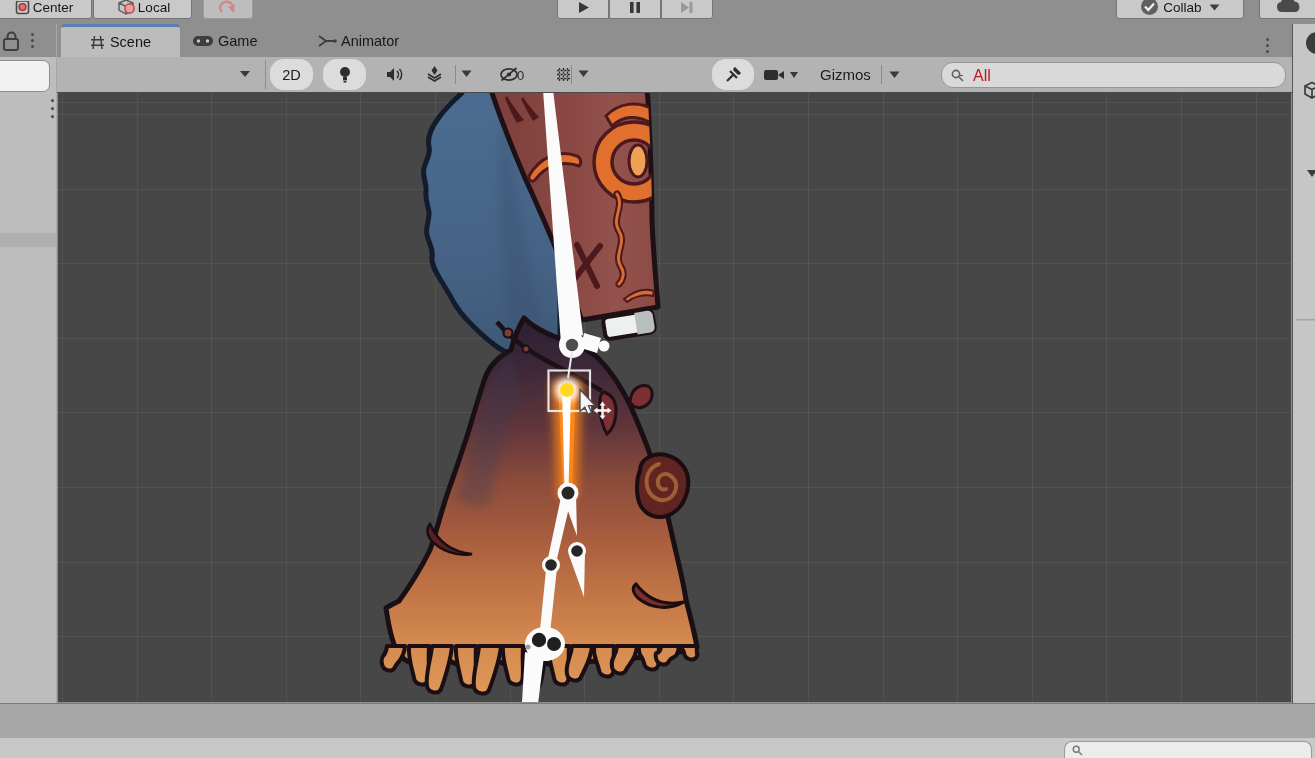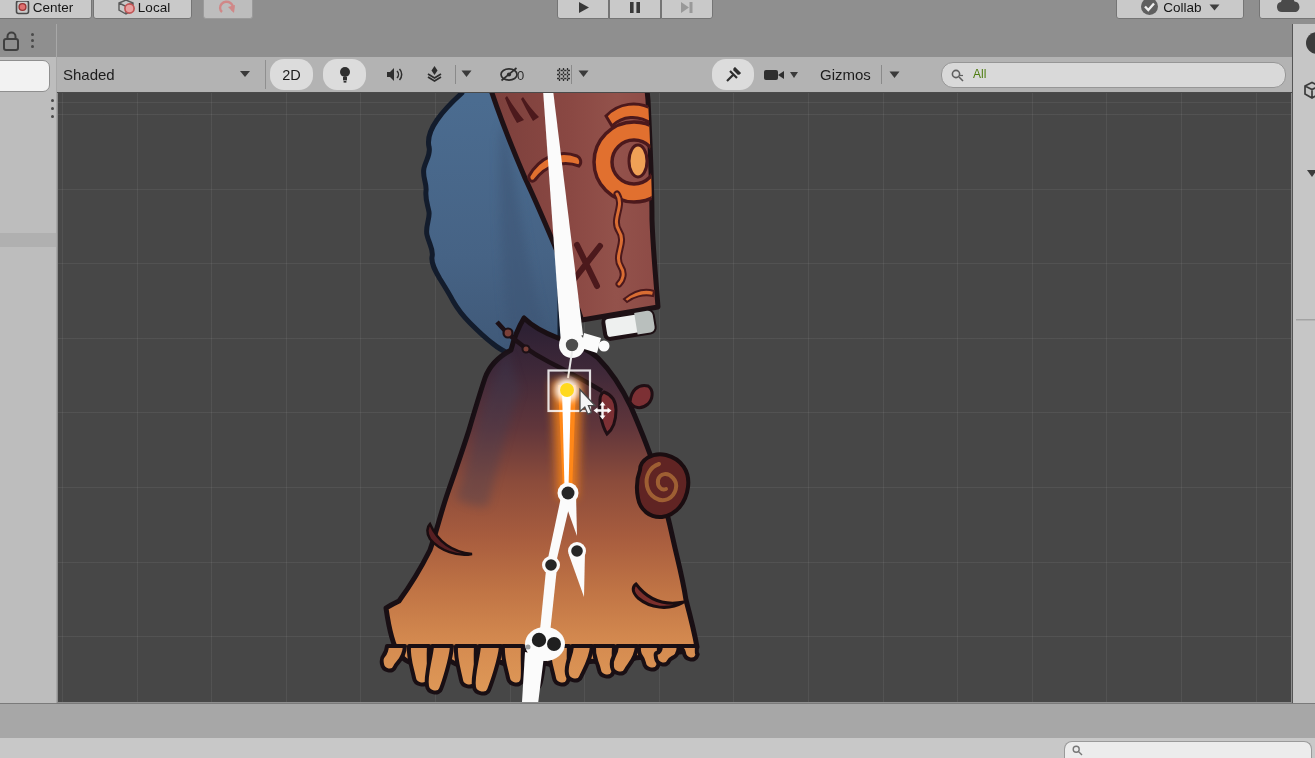--- a/index.html
+++ b/index.html
@@ -101,22 +101,41 @@
   <div class="kebab" style="left:31px;top:15px;"></div>
   <div class="kebab" style="left:31px;top:21px;"></div>
 </div>
 <div class="abs" style="left:-10px;top:60px;width:58px;height:30px;background:#f2f2f2;border:1px solid #8f8f8f;border-radius:7px;"></div>
 <div class="kebab" style="left:51px;top:99px;"></div>
 <div class="kebab" style="left:51px;top:107px;"></div>
 <div class="kebab" style="left:51px;top:115px;"></div>
 <div class="abs" style="left:0;top:233px;width:56px;height:14px;background:#b0b0b0;"></div>
 
 <div id="scenepanel" class="abs">
+  <div id="tabbar" class="abs">
+    <div id="scenetab" class="tab">
+      <svg width="15" height="15" viewBox="0 0 15 15" style="margin-right:5px;">
+        <path d="M4.5,1 L3,14 M10.5,1 L12,14 M1,4.8 L14,4.8 M1,10.2 L14,10.2" stroke="#3d3d3d" stroke-width="1.5" fill="none"></path>
+      </svg>Scene</div>
+    <div class="tab" style="left:135px;">
+      <svg width="22" height="12" viewBox="0 0 22 12" style="margin-right:4px;">
+        <path d="M6,1 h10 a5,5 0 0 1 0,10 h-10 a5,5 0 0 1 0,-10 Z" fill="#3d3d3d"></path>
+        <circle cx="6.5" cy="6" r="1.7" fill="#c9c9c9"></circle>
+          <circle cx="15.5" cy="6" r="1.7" fill="#c9c9c9"></circle>
+      </svg>Game</div>
+    <div class="tab" style="left:261px;">
+      <svg width="19" height="14" viewBox="0 0 19 14" style="margin-right:4px;">
+        <path d="M1,2 L8,7 L1,12 M8,7 L17,7" fill="none" stroke="#3d3d3d" stroke-width="1.8"></path>
+        <circle cx="17" cy="7" r="1.8" fill="#3d3d3d"></circle>
+      </svg>Animator</div>
+  <div class="kebab" style="left:1209px;top:14px;"></div>
+    <div class="kebab" style="left:1209px;top:20px;"></div>
+    <div class="kebab" style="left:1209px;top:26px;"></div>
+  </div>
   <div id="viewbar" class="abs">
-    <div class="vbtn" style="left:6px;width:200px;justify-content:flex-start;">Shaded</div>
     <svg class="abs" style="left:182px;top:13px;" width="12" height="8" viewBox="0 0 12 8">
         <path d="M1,1 L11,1 L6,7 Z" fill="#3a3a3a"></path>
       </svg>
     <div class="abs" style="left:208px;top:3px;width:1px;height:29px;background:#8f8f8f;"></div>
     <div class="vbtn lightbtn" style="left:213px;width:43px;font-size:14.5px;">2D</div>
     <div class="vbtn lightbtn" style="left:266px;width:43px;">
       <svg width="12" height="17" viewBox="0 0 12 17">
           <circle cx="6" cy="6" r="5" fill="#2e2e2e"></circle>
           <rect x="4" y="11" width="4" height="3.4" fill="#2e2e2e"></rect>
           <rect x="4.6" y="15" width="2.8" height="1.6" fill="#2e2e2e"></rect>
@@ -173,21 +192,21 @@
       <svg width="11" height="8" viewBox="0 0 11 8" style="margin-left:7px;">
           <path d="M0.5,0.5 L10.5,0.5 L5.5,7 Z" fill="#3a3a3a"></path>
         </svg>
     </div>
     <div class="abs" style="left:884px;top:5px;width:345px;height:26px;background:#d9d9d9;border:1px solid #969696;border-radius:12px;box-sizing:border-box;">
       <svg width="13" height="13" viewBox="0 0 13 13" style="position:absolute;left:9px;top:6px;">
           <circle cx="5" cy="5" r="3.6" fill="none" stroke="#5f5f5f" stroke-width="1.6"></circle>
           <path d="M8,8 L12,12" stroke="#5f5f5f" stroke-width="1.6"></path>
           <path d="M9,6.5 l3,0" stroke="#5f5f5f" stroke-width="1.2"></path>
         </svg>
-      <span style="position:absolute;left:31px;top:4px;font-size:12px;color:#4d7c0f;">All</span>
+      <span style="position:absolute;left:31px;top:4px;font-size:16px;color:#b91c1c;">All</span>
     </div>
   </div>
   <div id="sceneview" class="abs">
     <div id="grid" class="abs"></div>
 
     <svg id="char" class="abs" style="left:0;top:0;filter:blur(0.4px);" width="1233" height="609" viewBox="58 93 1233 609">
       <defs>
         <linearGradient id="robeg" x1="0" y1="330" x2="0" y2="692" gradientUnits="userSpaceOnUse">
           <stop offset="0" stop-color="#2e2134"></stop>
           <stop offset="0.12" stop-color="#402939"></stop>

